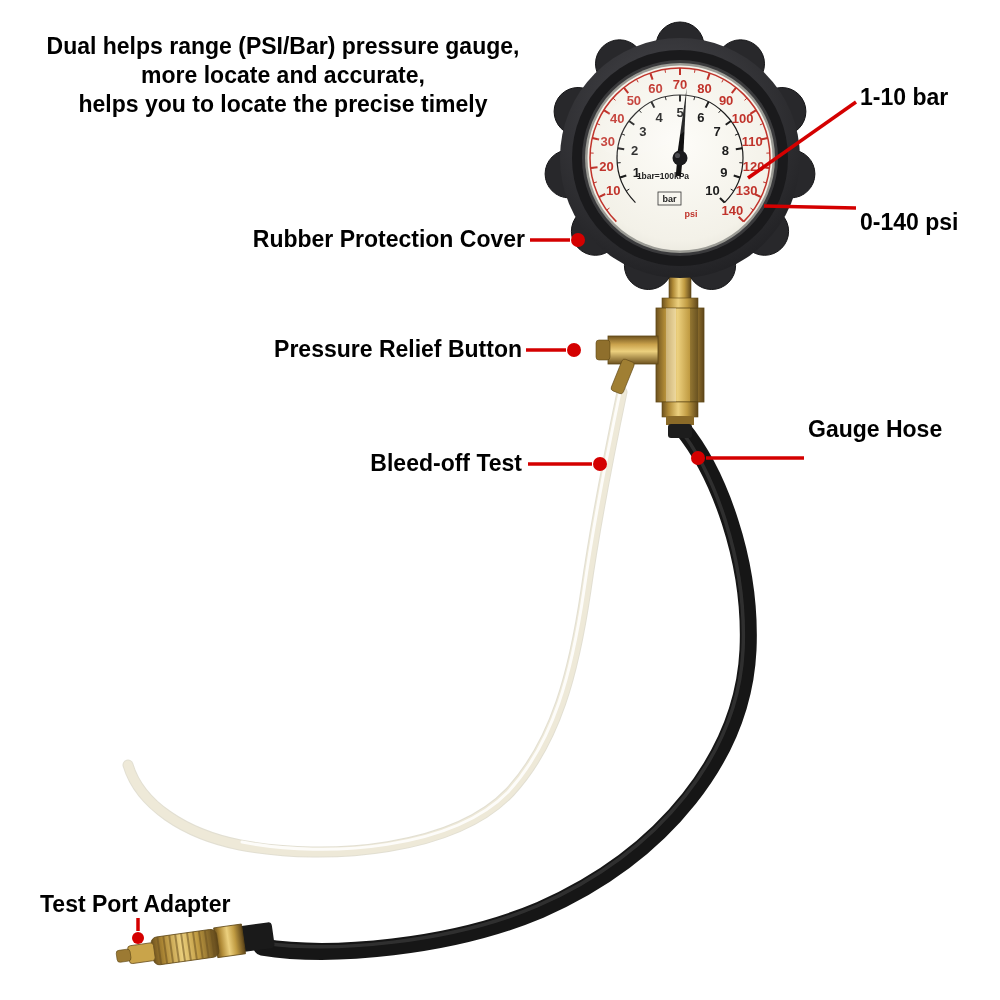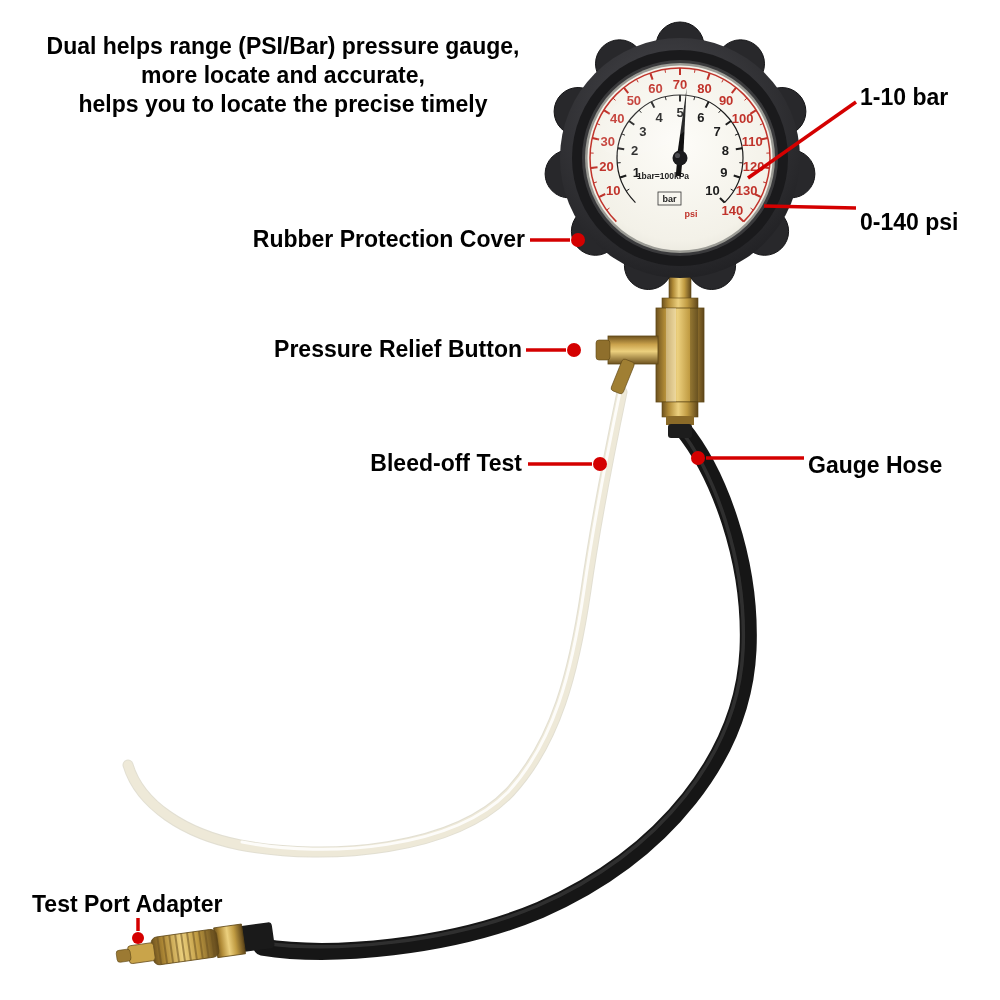--- a/index.html
+++ b/index.html
@@ -5,24 +5,24 @@
   html,body{margin:0;padding:0;background:#fff;}
   .stage{position:relative;width:1000px;height:1000px;background:#ffffff;overflow:hidden;
          font-family:"Liberation Sans",sans-serif;}
   .stage svg{position:absolute;left:0;top:0;}
   .headline{position:absolute;left:18px;top:32px;width:530px;text-align:center;
             font-weight:bold;font-size:23px;line-height:29px;color:#000;}
   .label{position:absolute;font-weight:bold;font-size:23px;color:#000;white-space:nowrap;}
   .lbl-rubber{right:475px;top:226px;}
   .lbl-relief{right:478px;top:336px;}
   .lbl-bleed{right:478px;top:450px;}
-  .lbl-gaugehose{left:808px;top:452px;}
+  .lbl-gaugehose{left:808px;top:416px;}
   .lbl-bar{left:860px;top:84px;}
   .lbl-psi{left:860px;top:194px;margin-top:15px;}
-  .lbl-testport{left:32px;top:891px;text-align:right;}
+  .lbl-testport{left:40px;top:891px;text-align:right;}
 </style>
 </head>
 <body>
 
 <div class="stage">
 
   <svg width="1000" height="1000" viewBox="0 0 1000 1000">
     <defs>
       <radialGradient id="coverGrad" cx="45%" cy="35%" r="75%">
         <stop offset="0%" stop-color="#5a5a5e"></stop>

